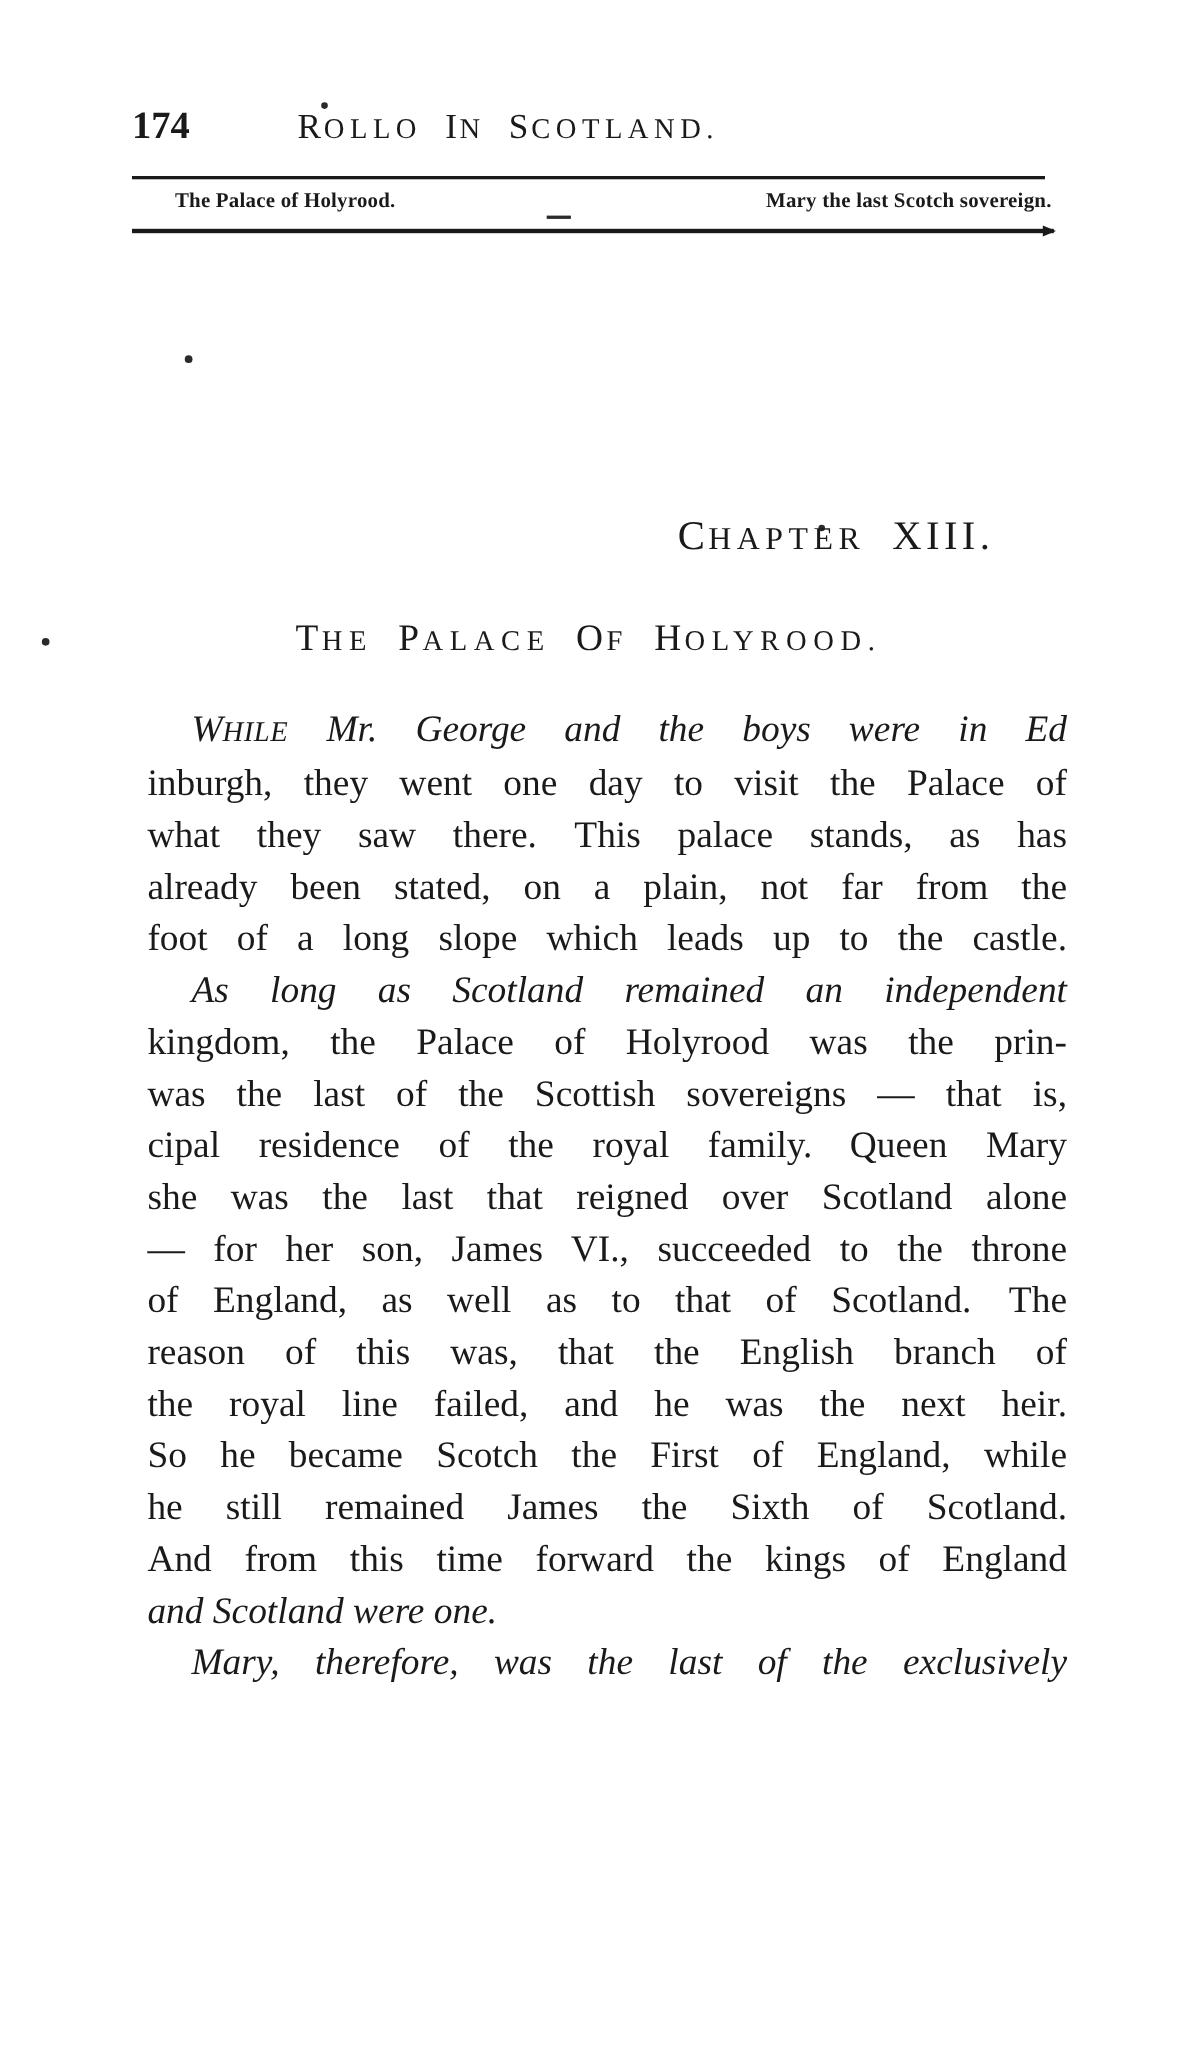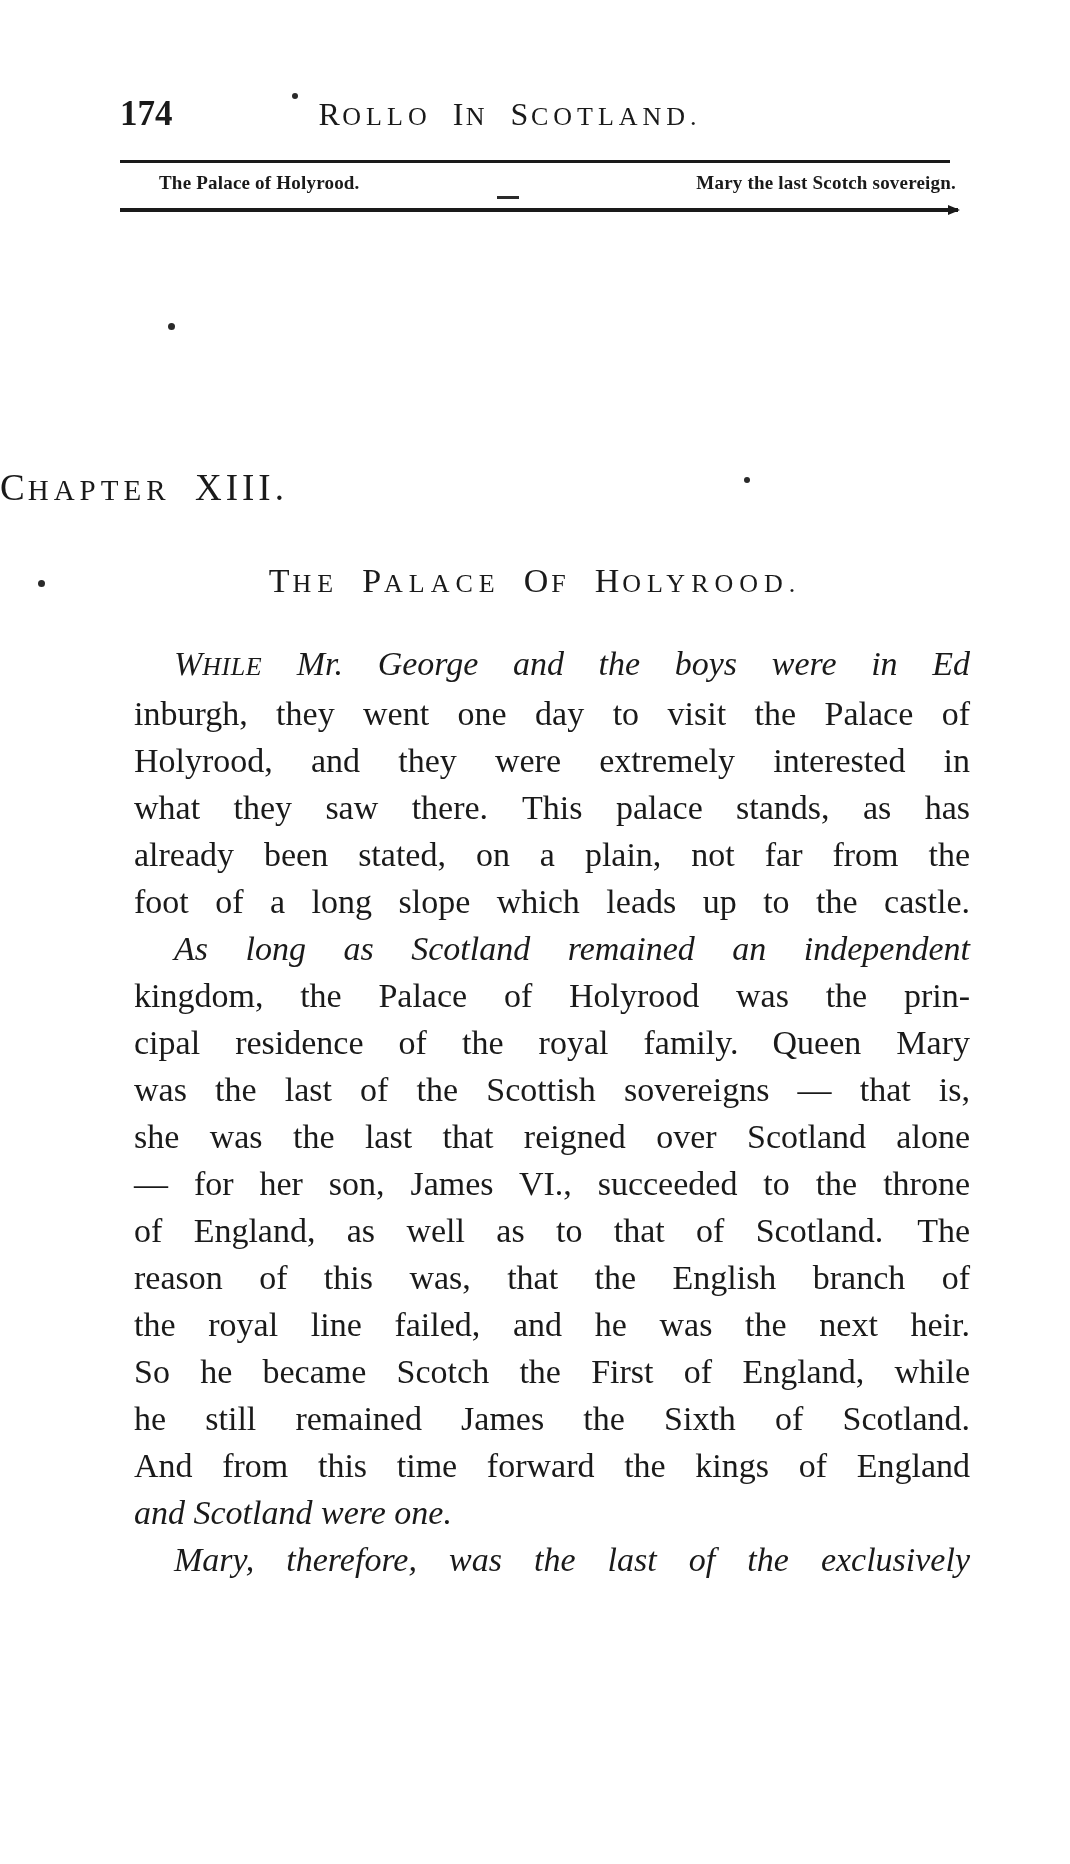--- a/index.html
+++ b/index.html
@@ -24,21 +24,20 @@
 
   
   .header-row {
     position: absolute;
     left: 120px;
     top: 96px;
     width: 830px;
     height: 60px;
     display: flex;
     align-items: baseline;
-    gap: 48px;
   }
   .folio {
     font-size: 35px;
     font-weight: bold;
     letter-spacing: 0px;
     line-height: 1;
     margin-right: 98px;
   }
   .running-title {
     font-size: 32px;
@@ -101,21 +100,21 @@
   .tick-c { left: 38px; top: 580px; width: 7px; height: 7px; border-radius: 50%; }
   .tick-d { left: 497px; top: 196px; width: 22px; height: 3px; }
   .tick-e { left: 744px; top: 477px; width: 6px; height: 6px; border-radius: 50%; }
 
   
   .chapter-number {
     position: absolute;
     left: 0;
     top: 466px;
     width: 904px;
-    text-align: left;
+    text-align: right;
     font-size: 37px;
     letter-spacing: 3px;
   }
   .chapter-number .sc-first { font-size: 37px; }
   .chapter-number .sc-rest { font-size: 29px; letter-spacing: 5px; }
   .chapter-number .numeral { font-size: 37px; letter-spacing: 4px; }
 
   .chapter-title {
     position: absolute;
     left: 0;
@@ -196,31 +195,30 @@
 
   <div class="chapter-title">
     <span class="sc-first">T</span><span class="sc-rest">HE</span>&nbsp;&nbsp;<span class="sc-first">P</span><span class="sc-rest">ALACE</span>&nbsp;&nbsp;<span class="sc-first">O</span><span class="sc-rest">F</span>&nbsp;&nbsp;<span class="sc-first">H</span><span class="sc-rest">OLYROOD.</span>
   </div>
 
   <div class="body-text">
 
     <div>
       <span class="just-line indent-line"><span class="smallcap-lead">W</span><span class="smallcap-lead"><span class="sc-rest">HILE</span></span>&nbsp;<span>Mr. George and the boys were in Ed</span></span>
       <span class="just-line">inburgh, they went one day to visit the Palace of</span>
-      <span class="just-line">Holyrood, and they were extremely interested in</span>
       <span class="just-line">what they saw there. This palace stands, as has</span>
       <span class="just-line">already been stated, on a plain, not far from the</span>
       <span class="just-line">foot of a long slope which leads up to the castle.</span>
     </div>
 
     <div>
       <span class="just-line indent-line">As long as Scotland remained an independent</span>
       <span class="just-line">kingdom, the Palace of Holyrood was the prin-</span>
+      <span class="just-line">was the last of the Scottish sovereigns — that is,</span>
       <span class="just-line">cipal residence of the royal family. Queen Mary</span>
-      <span class="just-line">was the last of the Scottish sovereigns — that is,</span>
       <span class="just-line">she was the last that reigned over Scotland alone</span>
       <span class="just-line">— for her son, James VI., succeeded to the throne</span>
       <span class="just-line">of England, as well as to that of Scotland. The</span>
       <span class="just-line">reason of this was, that the English branch of</span>
       <span class="just-line">the royal line failed, and he was the next heir.</span>
       <span class="just-line">So he became Scotch the First of England, while</span>
       <span class="just-line">he still remained James the Sixth of Scotland.</span>
       <span class="just-line">And from this time forward the kings of England</span>
       <span class="last-line">and Scotland were one.</span>
     </div>

